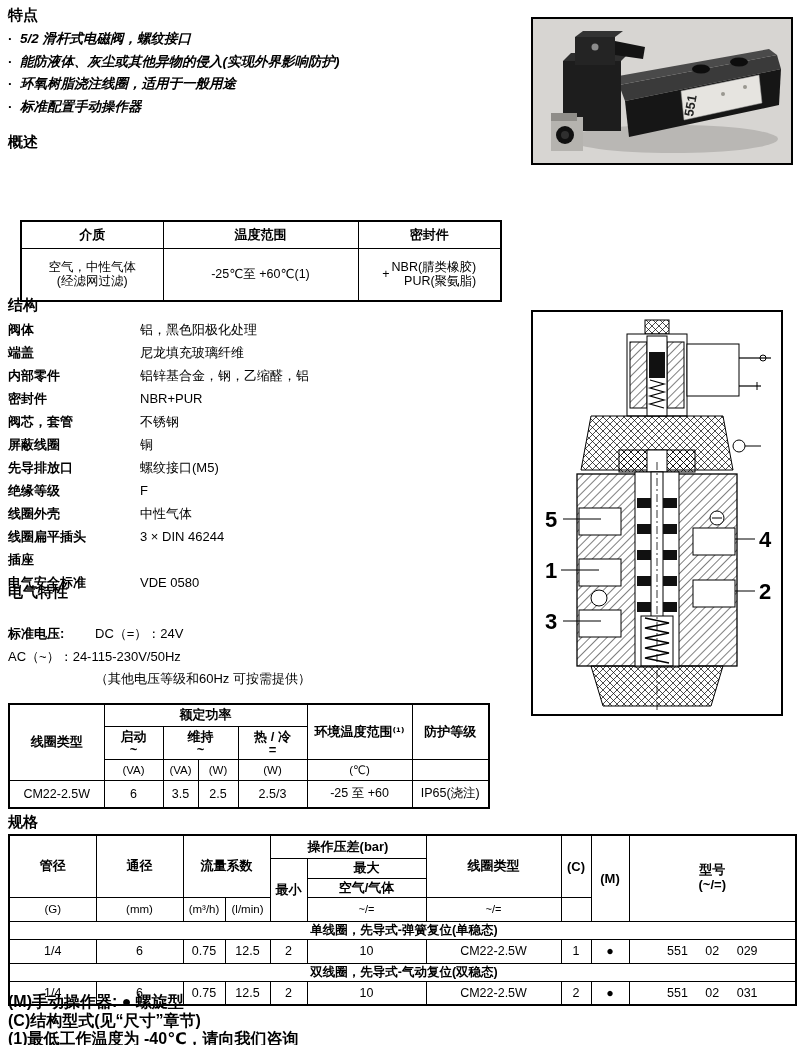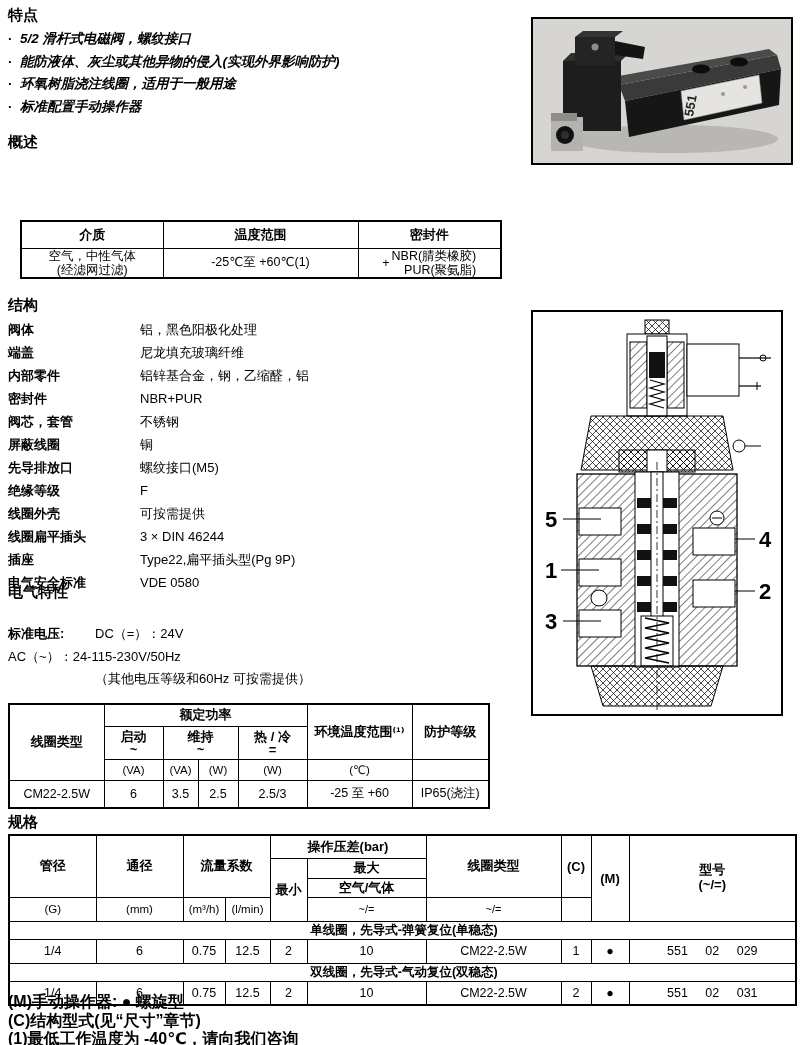--- a/index.html
+++ b/index.html
@@ -68,21 +68,21 @@
       <col style="width:142px">
       <col style="width:195px">
       <col style="width:143px">
     </colgroup>
   <tbody>
       <tr style="height:27px;">
     <td class="hd">介质</td>
     <td class="hd">温度范围</td>
     <td class="hd">密封件</td>
   </tr>
-  <tr style="height:30px;padding-left:48px;">
+  <tr style="height:53px;padding-left:48px;">
     <td class="pre">空气，中性气体
 (经滤网过滤)</td>
     <td>-25℃至 +60℃(1)</td>
     <td>
       <div class="seal-cell">
         <span>+</span>
         <span class="pre" style="text-align:right;">NBR(腈类橡胶)
 PUR(聚氨脂)</span>
       </div>
     </td>
@@ -120,29 +120,28 @@
     <div class="kv con">
         <span class="k">先导排放口</span>
         <span>螺纹接口(M5)</span>
       </div>
     <div class="kv con">
         <span class="k">绝缘等级</span>
         <span>F</span>
       </div>
     <div class="kv con">
         <span class="k">线圈外壳</span>
-        <span>可按需提供</span>
+        <span>中性气体</span>
       </div>
     <div class="kv con">
         <span class="k">线圈扁平插头</span>
         <span>3 × DIN 46244</span>
       </div>
     <div class="kv con">
         <span class="k">插座</span>
-        <span>Type22,扁平插头型(Pg 9P)</span>
       </div>
     <div class="kv con">
         <span class="k">电气安全标准</span>
         <span>VDE 0580</span>
       </div>
   </div>
 </div>
 
 <div class="abs" style="left:8px;top:583px;width:512px;">
   <div class="heading">电气特性</div>

